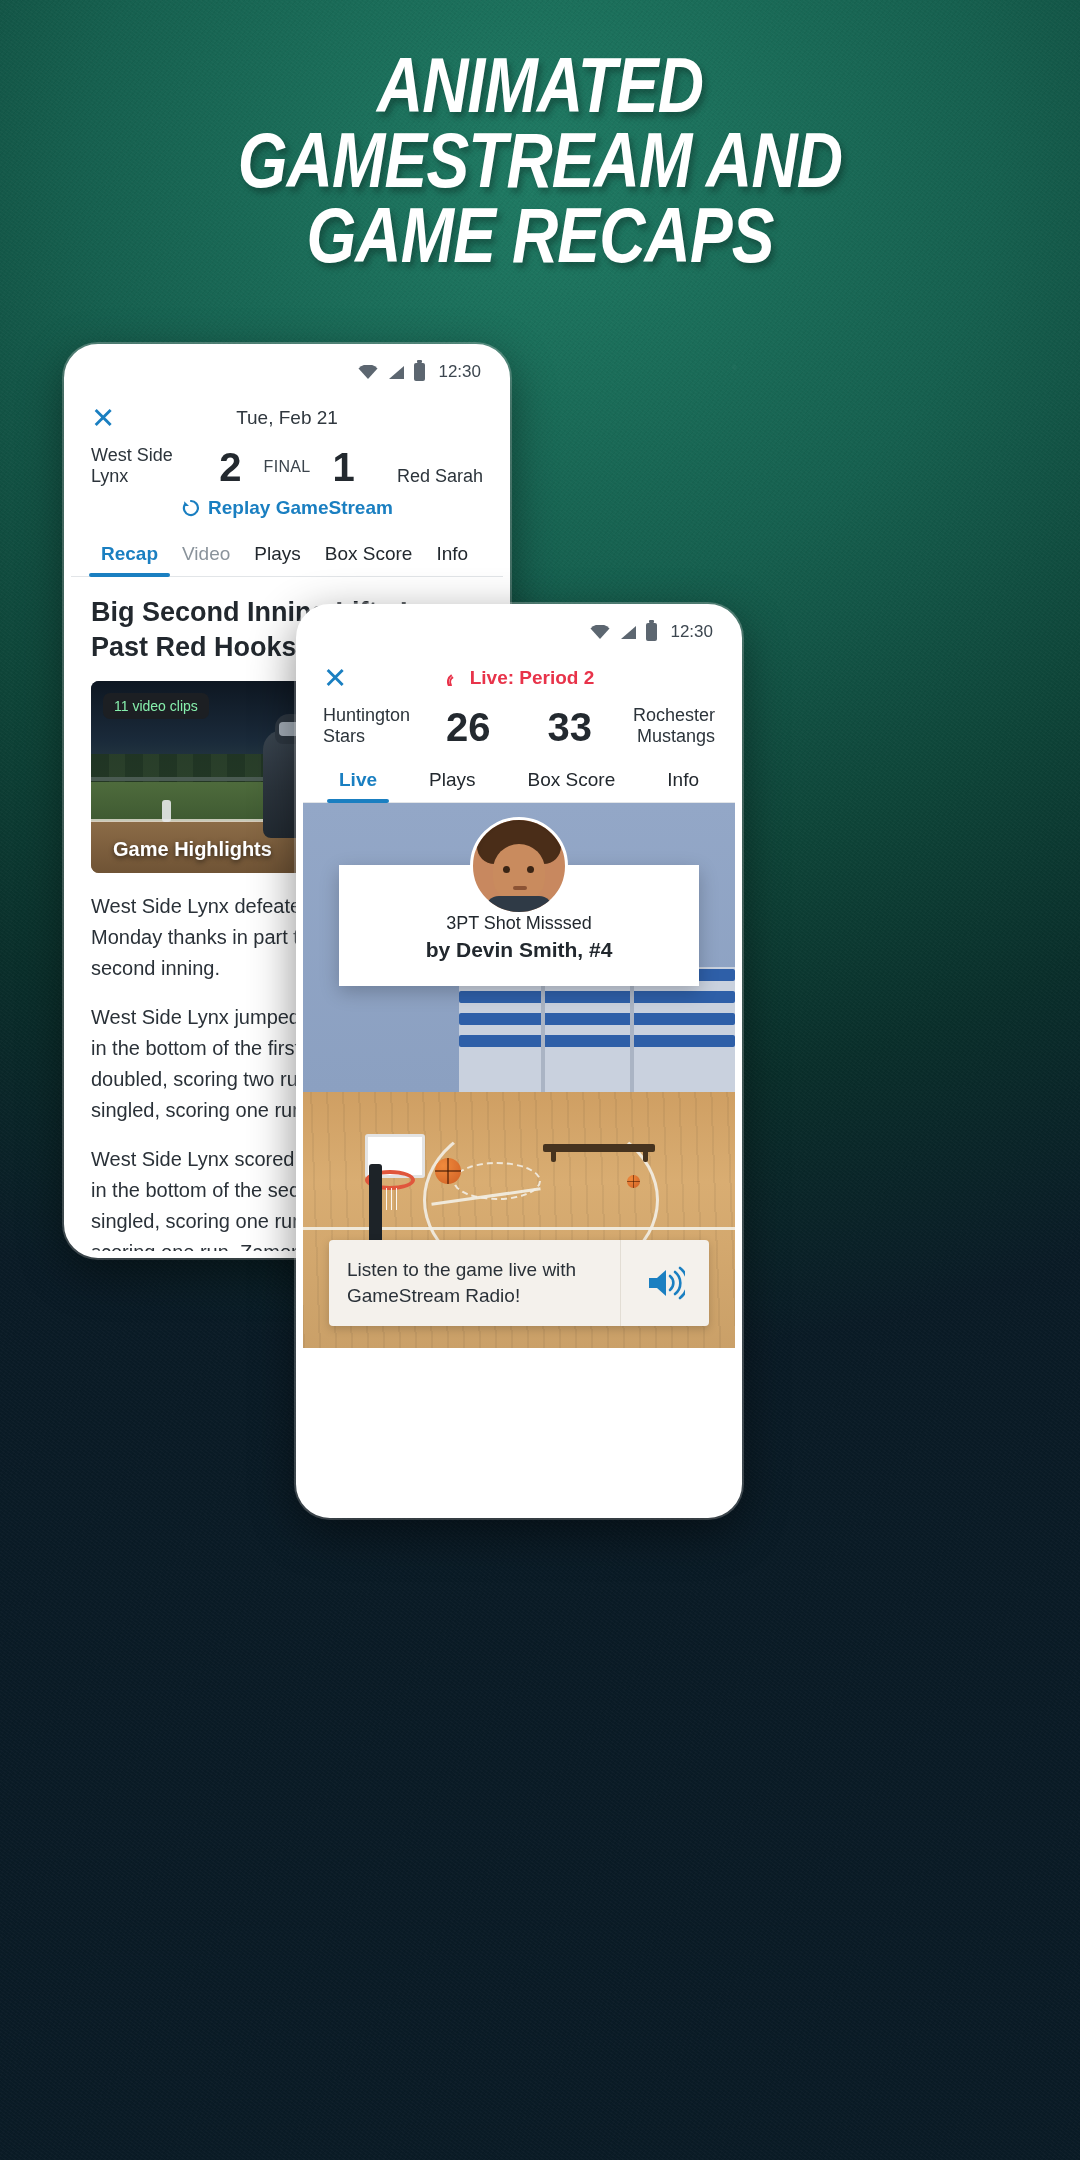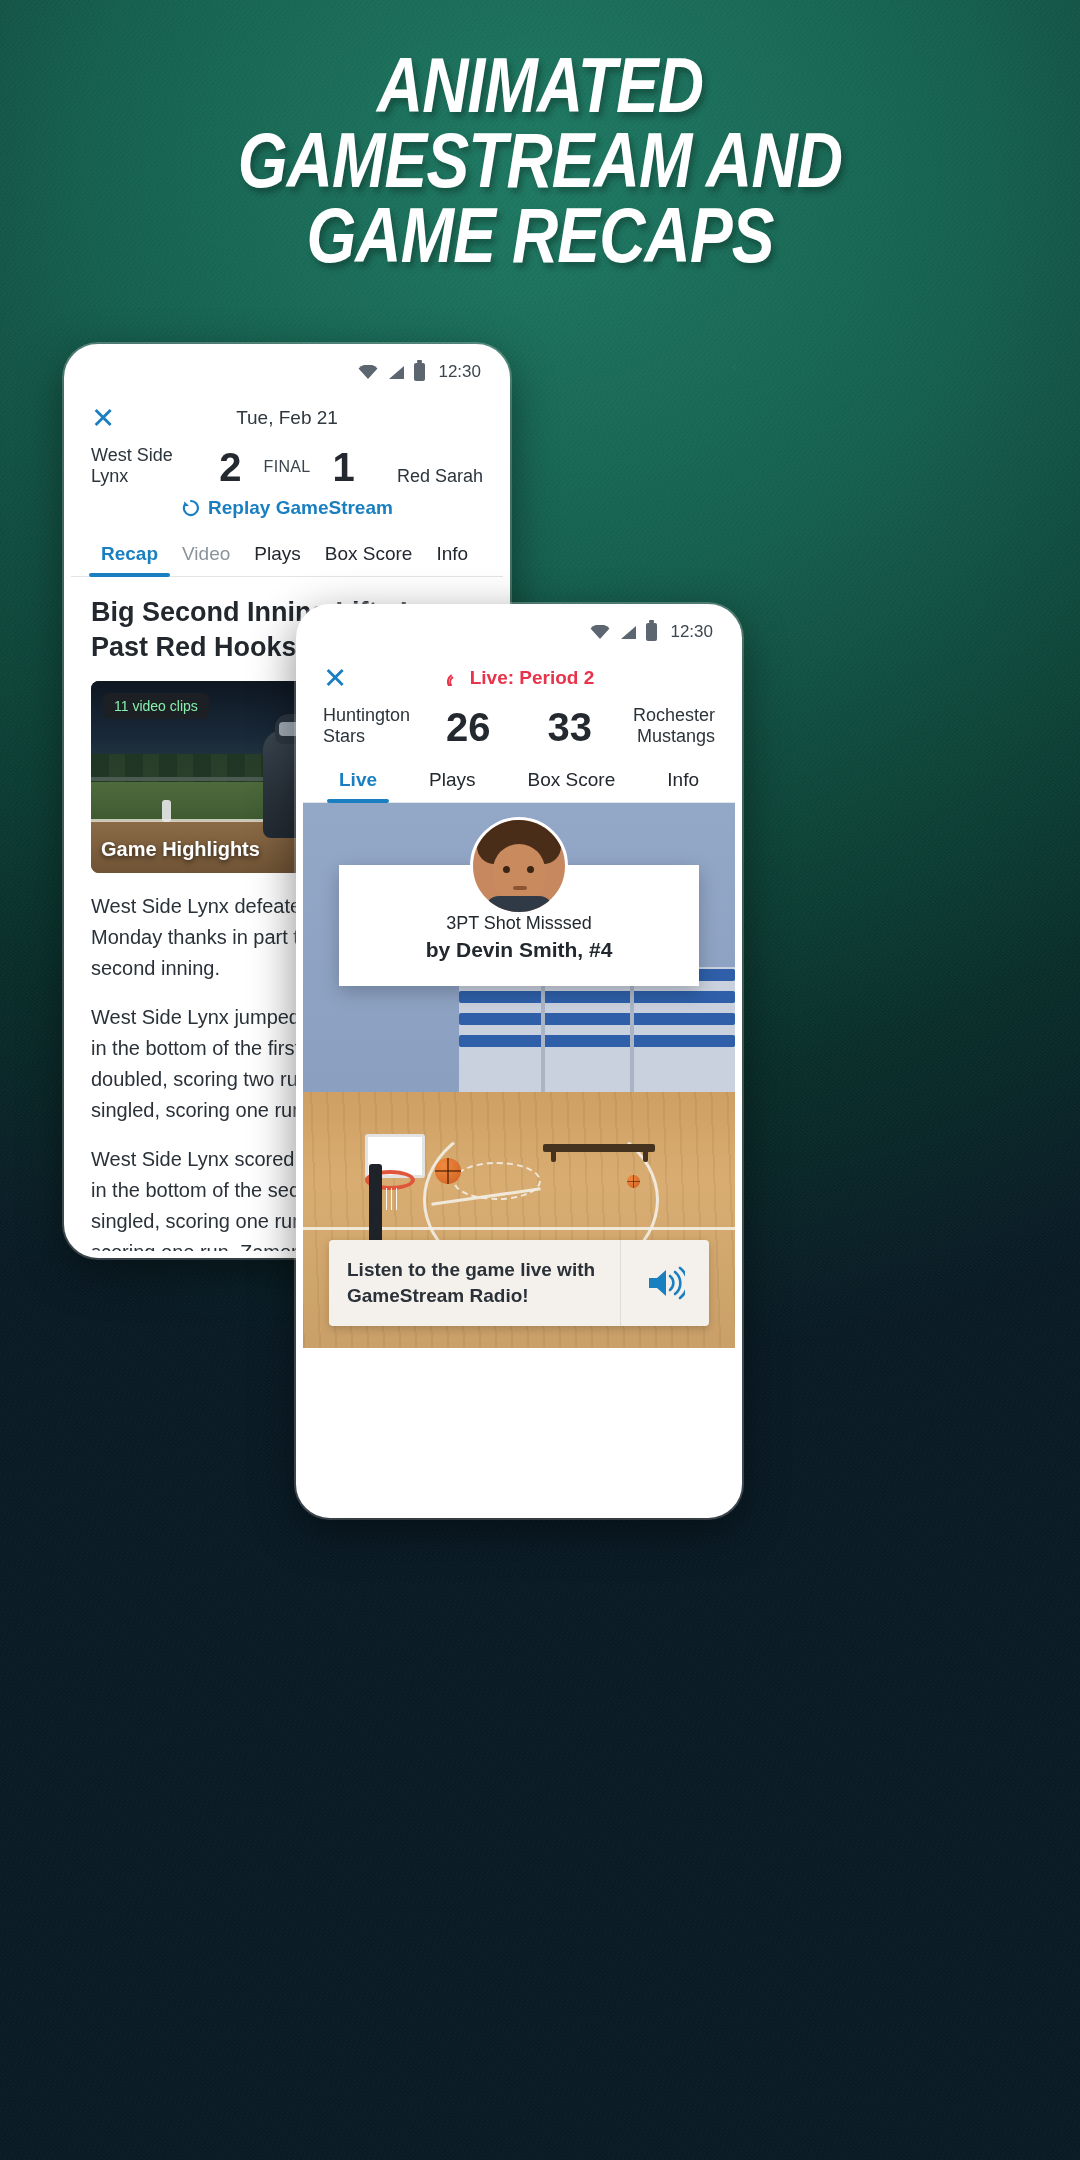--- a/index.html
+++ b/index.html
@@ -149,21 +149,21 @@
   .umpire::before{content:"";position:absolute;left:12px;top:-16px;width:32px;height:30px;
     background:#2e3842;border-radius:14px 14px 8px 8px;}
   .umpire::after{content:"";position:absolute;left:16px;top:-8px;width:24px;height:14px;
     background:#b9c3cc;border-radius:4px;opacity:.85;}
   .player{position:absolute;width:9px;height:22px;background:#e7e9ea;border-radius:3px;opacity:.9;}
   .badge{
     position:absolute;left:12px;top:12px;background:#1c1f23;color:#86efac;
     font-size:14px;padding:5px 11px;border-radius:7px;font-weight:400;
   }
   .thumb-title{
-    position:absolute;left:10px;bottom:12px;color:#fff;font-size:20px;font-weight:bold;
+    position:absolute;left:22px;bottom:12px;color:#fff;font-size:20px;font-weight:bold;
     text-shadow:0 2px 5px rgba(0,0,0,.6);
   }
   .para{
     margin:18px 0 0 0;font-size:20px;line-height:1.55;color:#2a3138;
   }
 
   
   .court-wrap{
     position:relative;width:100%;height:545px;overflow:hidden;
     background:linear-gradient(180deg,#8fa4c4 0%,#8ca0c0 44%,#8fa3c2 52%,#c79a62 53%,#d3a870 100%);
@@ -212,21 +212,21 @@
     background:#c98b5e;border-radius:26px 26px 24px 24px;}
   .av-eye{position:absolute;width:7px;height:7px;border-radius:50%;background:#3a2414;top:46px;}
   .av-mouth{position:absolute;left:40px;top:66px;width:14px;height:4px;border-radius:3px;background:#8c5334;}
   .av-body{position:absolute;left:12px;bottom:0;right:12px;height:16px;background:#2f3a46;border-radius:14px 14px 0 0;}
 
   .radio{
     position:absolute;left:26px;right:26px;bottom:22px;height:86px;
     background:#f4f1ec;border-radius:4px;display:flex;align-items:center;
     box-shadow:0 3px 10px rgba(0,0,0,.18);
   }
-  .radio .txt{flex:1;padding:0 18px;font-size:19px;line-height:1.38;color:#2a3138;font-weight:bold;}
+  .radio .txt{flex:1;padding:0 18px;font-size:19px;line-height:1.38;color:#2a3138;}
   .radio .btn{
     width:88px;height:100%;display:flex;align-items:center;justify-content:center;
     border-left:1px solid #e2ddd4;color:#1a7fc1;
   }
 </style>
 </head>
 <body>
 
 <div id="bg"></div>
 

